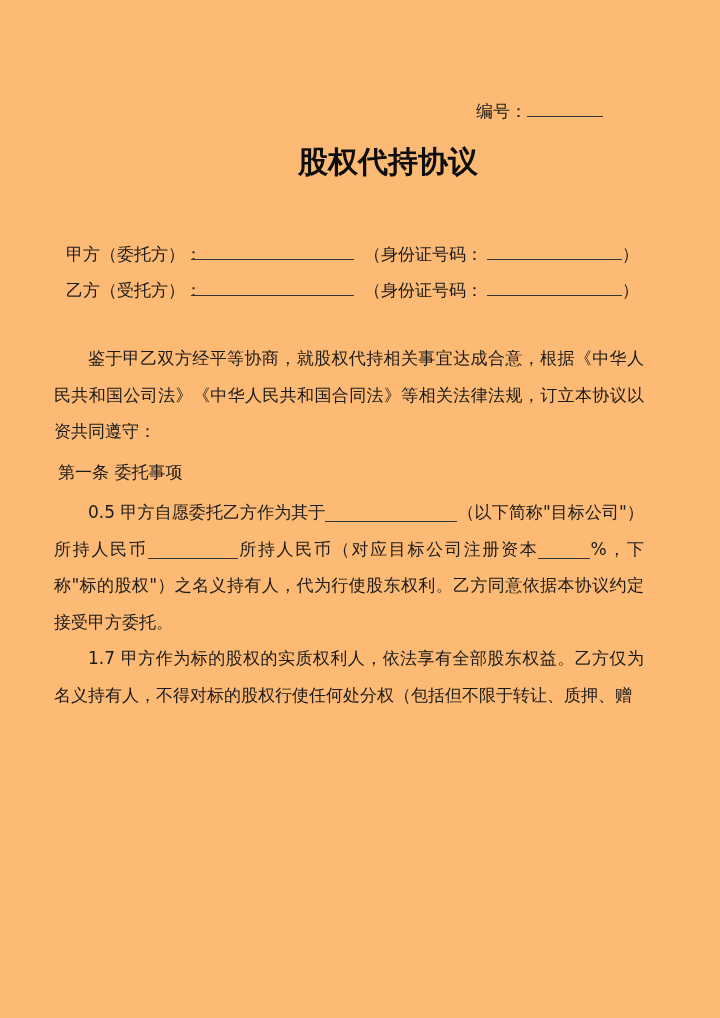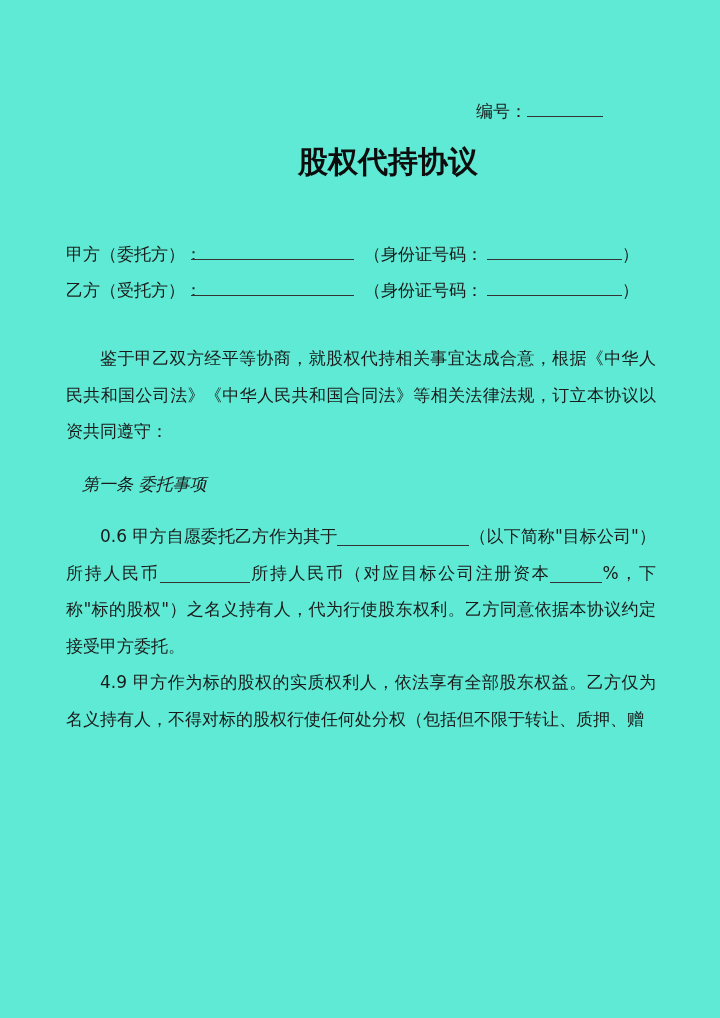--- a/index.html
+++ b/index.html
@@ -13,21 +13,21 @@
     position: relative;
     overflow: hidden;
     font-family: "DejaVu Sans", "Liberation Sans", sans-serif;
     color: #1a1a1a;
   }
   .page {
     position: absolute;
     left: 0; top: 0;
     width: 720px;
     height: 1018px;
-    background: #5eead4;
+    background: #fdba74;
   }
   .doc-number {
     position: absolute;
     top: 98px;
     left: 476px;
     font-size: 17px;
     line-height: 24px;
     white-space: nowrap;
   }
   .blank {
@@ -53,28 +53,28 @@
     left: 66px;
     font-size: 17px;
     line-height: 24px;
     white-space: nowrap;
   }
   .party-row .label { display: inline-block; width: 125px; }
   .party-row .name-blank { width: 163px; margin-right: 10px; }
   .party-row .id-blank { width: 135px; margin-left: 4px; }
   .body-text {
     position: absolute;
-    left: 66px;
+    left: 54px;
     width: 590px;
     font-size: 17px;
     line-height: 36.5px;
     text-align: justify;
   }
   .para { margin: 0; text-indent: 34px; }
-  .heading { margin: 16px; text-indent: 0; font-style: italic; }
+  .heading { margin: 4px; text-indent: 0; }
   .inline-blank { display: inline-block; border-bottom: 1px solid #333; height: 20px; vertical-align: -4px; }
 </style>
 </head>
 <body>
 
 <div class="page">
 
   <div class="doc-number">
     <span>编号：</span><span class="blank" style="width:76px;"></span>
   </div>
@@ -86,19 +86,19 @@
   </div>
 
   <div class="party-row" style="top:277px;">
     <span class="label">乙方（受托方）：</span><span class="blank name-blank"></span><span>（身份证号码：</span><span class="blank id-blank"></span><span>）</span>
   </div>
 
   <div class="body-text" style="top:340px;">
     <p class="para">鉴于甲乙双方经平等协商，就股权代持相关事宜达成合意，根据《中华人民共和国公司法》《中华人民共和国合同法》等相关法律法规，订立本协议以资共同遵守：</p>
 
     <p class="heading">第一条  委托事项</p>
-    <p class="para"><span>0.6  甲方自愿委托乙方作为其于</span><span class="inline-blank" style="width:132px;"></span><span>（以下简称"目标公司"）所持人民币</span><span class="inline-blank" style="width:90px;"></span><span>所持人民币（对应目标公司注册资本</span><span class="inline-blank" style="width:52px;"></span><span>%，下称"标的股权"）之名义持有人，代为行使股东权利。乙方同意依据本协议约定接受甲方委托。</span></p>
+    <p class="para"><span>0.5  甲方自愿委托乙方作为其于</span><span class="inline-blank" style="width:132px;"></span><span>（以下简称"目标公司"）所持人民币</span><span class="inline-blank" style="width:90px;"></span><span>所持人民币（对应目标公司注册资本</span><span class="inline-blank" style="width:52px;"></span><span>%，下称"标的股权"）之名义持有人，代为行使股东权利。乙方同意依据本协议约定接受甲方委托。</span></p>
 
 
-    <p class="para">4.9  甲方作为标的股权的实质权利人，依法享有全部股东权益。乙方仅为名义持有人，不得对标的股权行使任何处分权（包括但不限于转让、质押、赠</p>
+    <p class="para">1.7  甲方作为标的股权的实质权利人，依法享有全部股东权益。乙方仅为名义持有人，不得对标的股权行使任何处分权（包括但不限于转让、质押、赠</p>
   </div>
 
 </div>
 
 </body></html>

